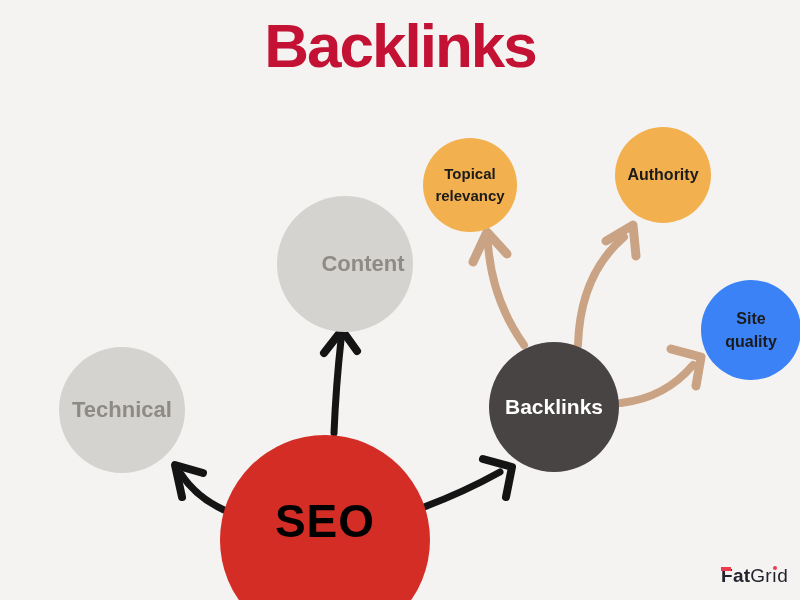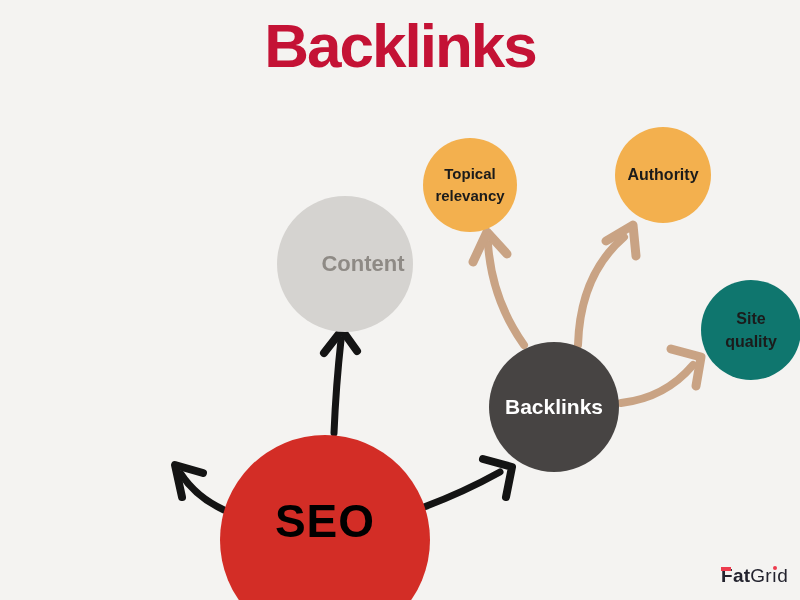--- a/index.html
+++ b/index.html
@@ -72,20 +72,23 @@
     <g fill="none" stroke-linecap="round" stroke-linejoin="round" stroke="#C9A384">
       <path stroke-width="8" d="M524 345 Q492 300 488 244"></path>
       <path stroke-width="9" d="M507 254 L487 232 L473 262"></path>
       <path stroke-width="8" d="M578 345 Q580 275 624 237"></path>
       <path stroke-width="9" d="M606 241 L633 225 L636 256"></path>
       <path stroke-width="8" d="M621 403 Q665 398 693 365"></path>
       <path stroke-width="9" d="M671 349 L701 357 L696 386"></path>
     </g>
   </svg>
 
+  <div class="node node-technical" style="background-color: rgb(213, 211, 208);">
+    <span style="color: rgb(142, 138, 133);">Technical</span>
+  </div>
 
   <div class="node node-content" style="background-color: rgb(213, 211, 208);">
     <span style="color: rgb(142, 138, 133); margin-left: 36px;">Content</span>
   </div>
 
   <div class="node node-seo" style="background-color: rgb(211, 45, 38);">
     <span style="color: #000000;">SEO</span>
   </div>
 
   <div class="node node-backlinks" style="background-color: rgb(71, 68, 67);">
@@ -94,21 +97,21 @@
 
   <div class="node node-authority" style="background-color: rgb(243, 176, 78);">
     <span style="color: rgb(27, 27, 27);">Authority</span>
   </div>
 
   <div class="node node-topical" style="background-color: rgb(243, 176, 78);">
     <span style="color: rgb(27, 27, 27);">Topical</span>
     <span style="color: rgb(27, 27, 27);">relevancy</span>
   </div>
 
-  <div class="node node-site" style="background-color: #0f766e;">
+  <div class="node node-site" style="background-color: #3b82f6;">
     <span style="color: rgb(27, 27, 27);">Site</span>
     <span style="color: rgb(27, 27, 27);">quality</span>
   </div>
 
   <div class="logo" style="color: rgb(35, 35, 46);">
     <span class="logo-fat">
       <span>Fat</span>
       <i class="fbar" style="background-color: rgb(237, 59, 77);"></i>
     </span>
       <span>Gr</span>

